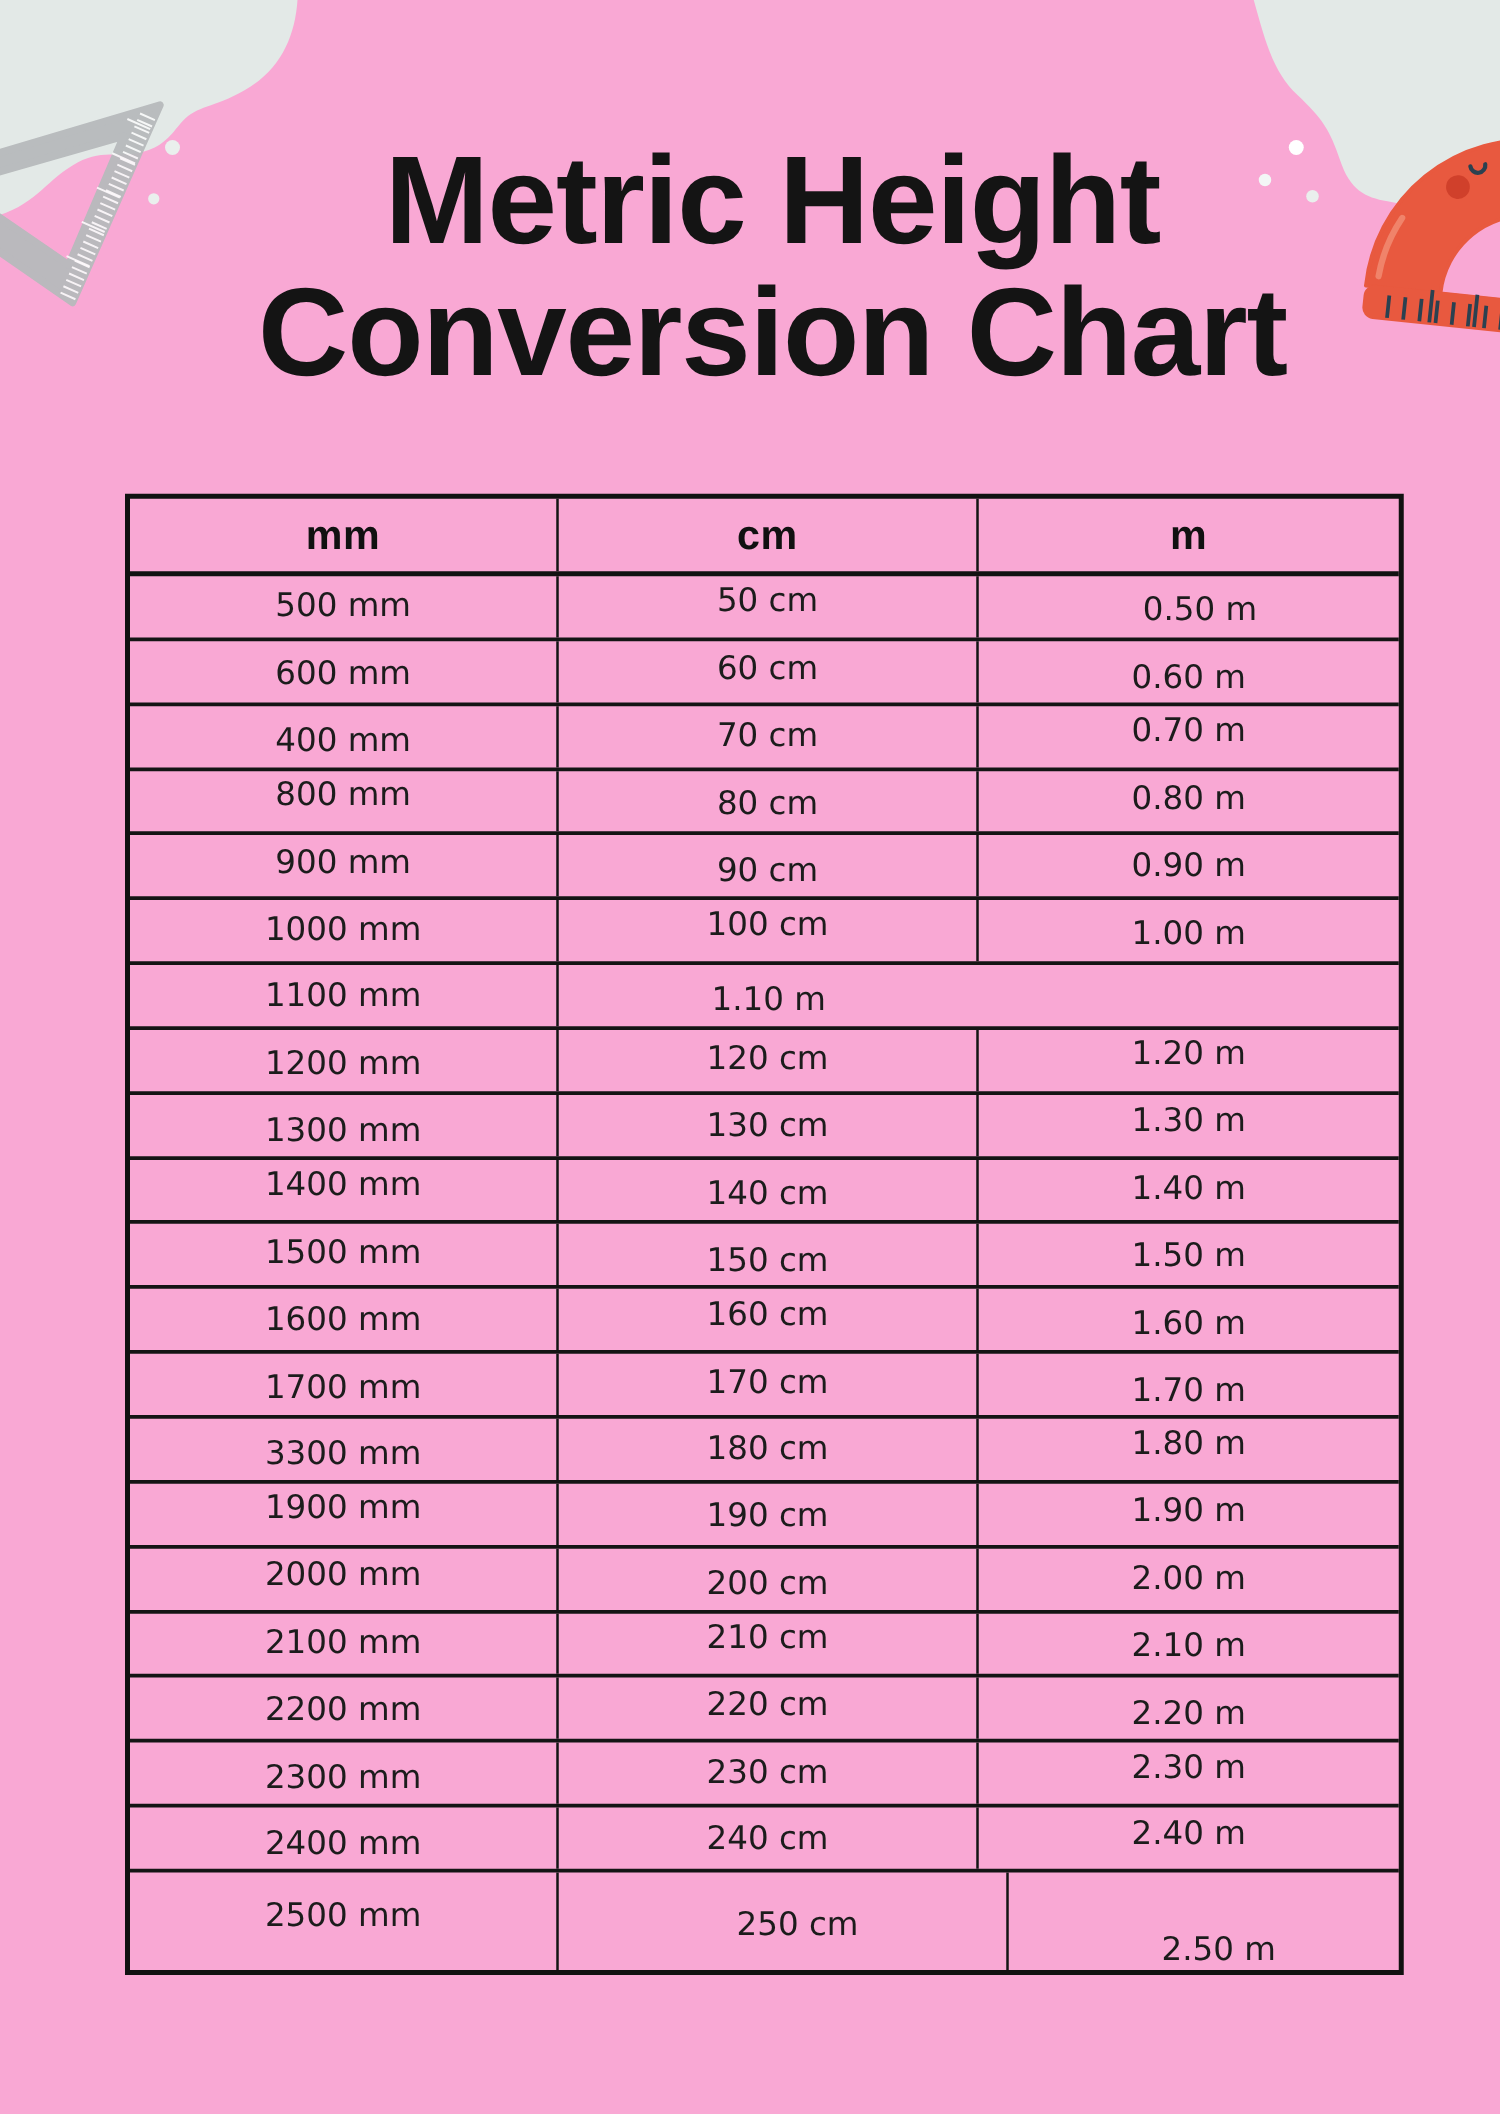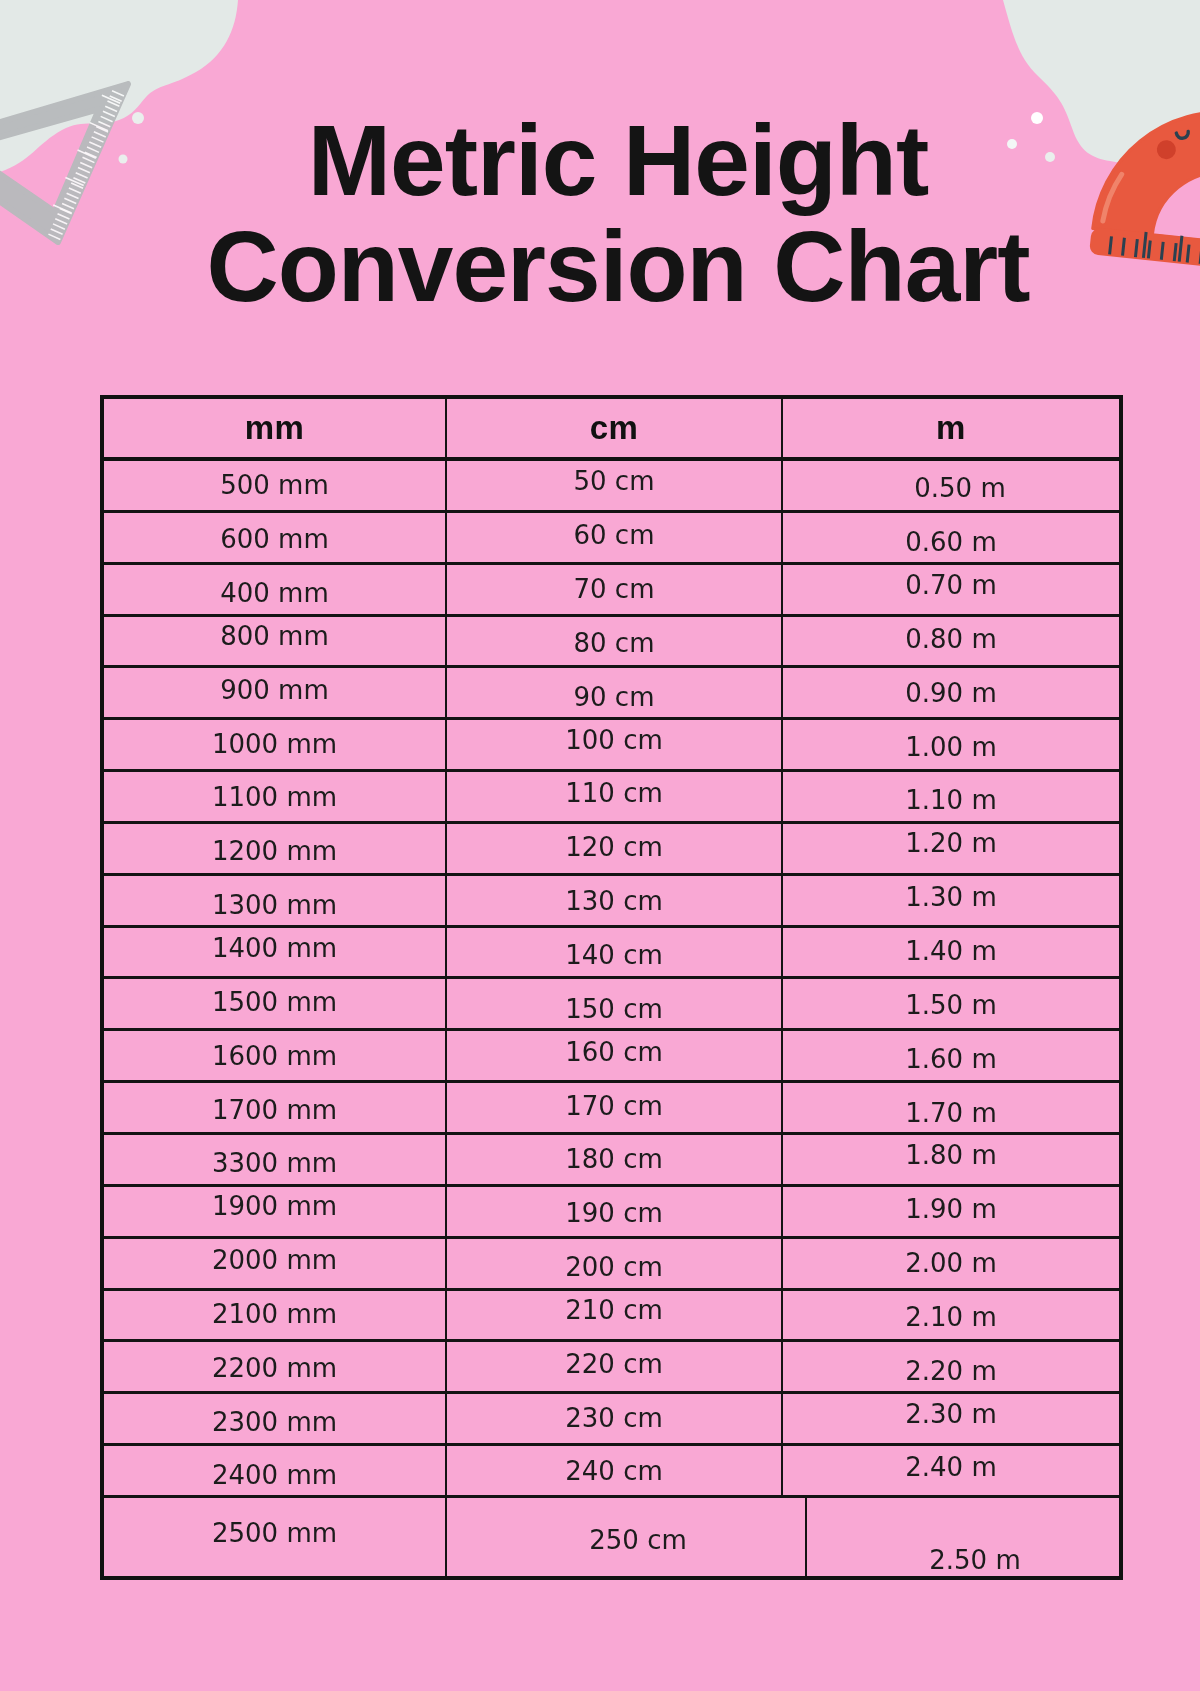--- a/index.html
+++ b/index.html
@@ -176,23 +176,20 @@
           </div>
           <div class="cell">
             <span style="transform: translateY(2px);">1.00 m</span>
           </div>
         </div>
         <div class="trow">
           <div class="cell">
             <span style="transform: translateY(1px);">1100 mm</span>
           </div>
           <div class="cell">
-            <span style="transform: translateY(-3px);">110 cm</span>
-          </div>
-          <div class="cell">
             <span style="transform: translateY(4px);">1.10 m</span>
           </div>
         </div>
         <div class="trow">
           <div class="cell">
             <span style="transform: translateY(3px);">1200 mm</span>
           </div>
           <div class="cell">
             <span style="transform: translateY(-1px);">120 cm</span>
           </div>

